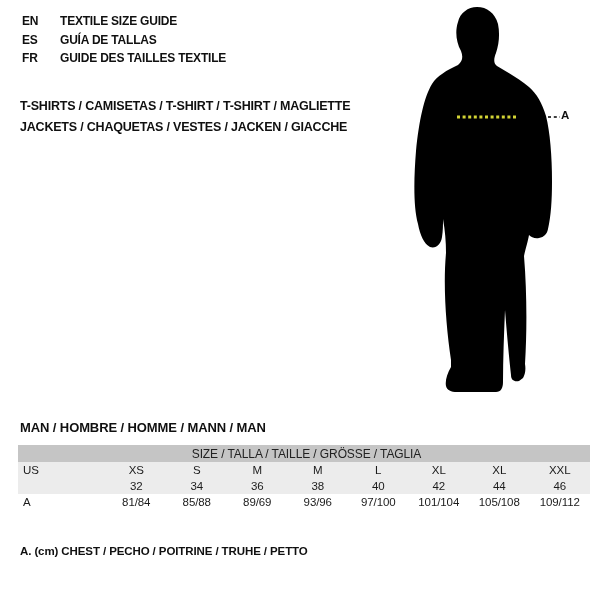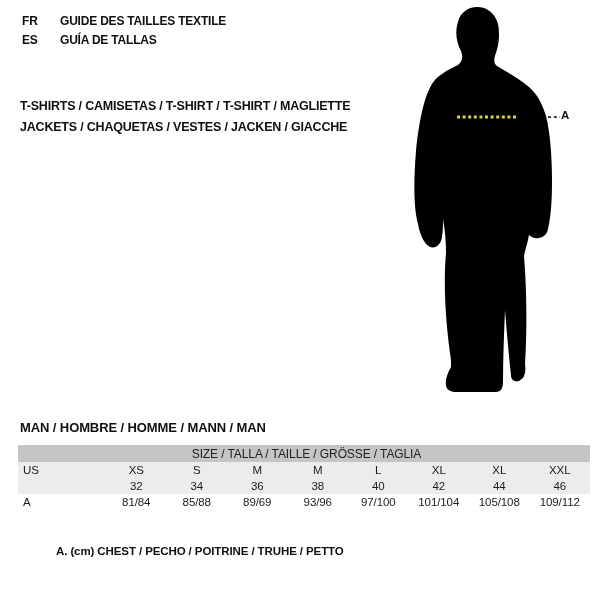--- a/index.html
+++ b/index.html
@@ -37,33 +37,37 @@
   table.size-table{width:100%;border-collapse:collapse;table-layout:fixed;font-size:11.5px;color:var(--text);}
   table.size-table td{padding:0;text-align:center;vertical-align:middle;height:16px;letter-spacing:-0.1px;}
   table.size-table tr.table-header td{
     background:var(--header-bg);text-align:center;padding-left:5px;height:17px;
     font-size:12px;color:#222;font-weight:500;
   }
   table.size-table td.row-label{text-align:left;padding-left:5px;}
   table.size-table tr.shaded td{background:var(--row-shaded-bg);}
 
   
-  .footnote{left:20px;top:545px;font-size:11.5px;font-weight:bold;color:#101010;letter-spacing:-0.1px;white-space:nowrap;margin-left:36px;}
+  .footnote{left:20px;top:545px;font-size:11.5px;font-weight:bold;color:#101010;letter-spacing:-0.1px;white-space:nowrap;}
 </style>
 </head>
 <body>
 
 <div class="abs lang-list">
   <div class="lang-row">
-    <span class="lang-code">FR</span>
-    <span class="lang-title">GUIDE DES TAILLES TEXTILE</span>
+    <span class="lang-code">EN</span>
+    <span class="lang-title">TEXTILE SIZE GUIDE</span>
   </div>
   <div class="lang-row">
     <span class="lang-code">ES</span>
     <span class="lang-title">GUÍA DE TALLAS</span>
+  </div>
+  <div class="lang-row">
+    <span class="lang-code">FR</span>
+    <span class="lang-title">GUIDE DES TAILLES TEXTILE</span>
   </div>
 </div>
 
 <div class="abs categories">
   <div>T-SHIRTS / CAMISETAS / T-SHIRT / T-SHIRT / MAGLIETTE</div>
   <div>JACKETS / CHAQUETAS / VESTES / JACKEN / GIACCHE</div>
 </div>
 
 <svg class="abs figure" width="152" height="390" viewBox="0 0 152 390" xmlns="http://www.w3.org/2000/svg">
   <path style="fill:var(--silhouette,#000);" d="

